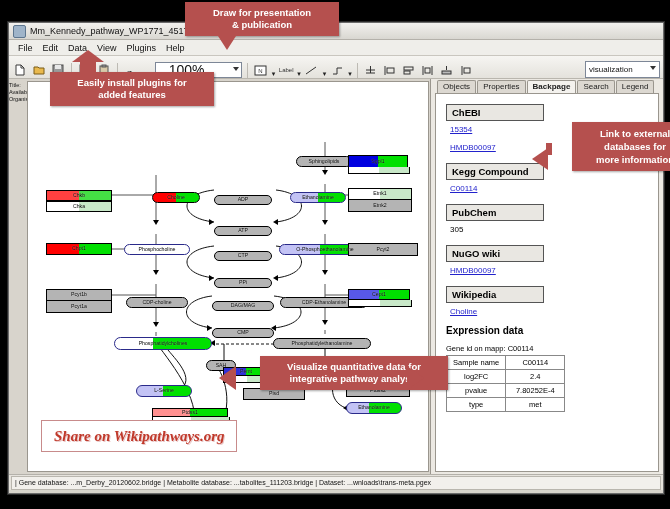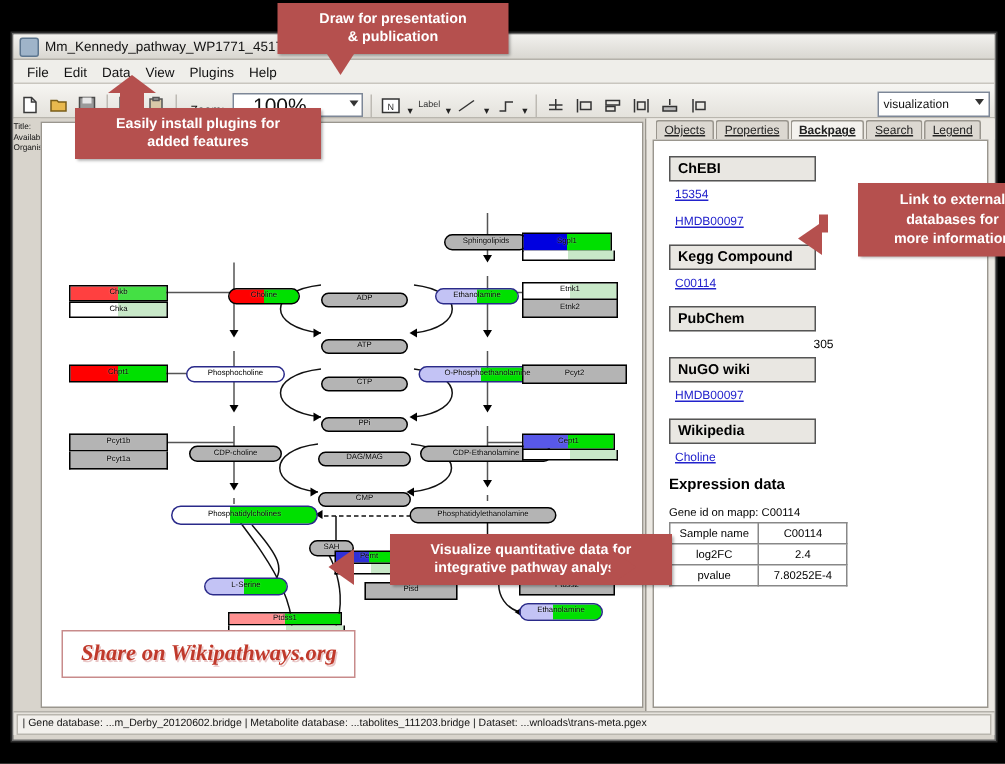--- a/index.html
+++ b/index.html
@@ -39,29 +39,29 @@
 
   
   .workspace{position:relative;height:395px;display:flex;background:#d8d4cc;}
   .meta{width:18px;padding-top:3px;font-size:5.5px;color:#111;line-height:7px;background:#d8d4cc;}
   .canvasWrap{position:relative;flex:1;background:#fff;border:1px solid #9a968e;margin:2px 1px 2px 0;overflow:hidden;}
   .rightpanel{width:232px;background:#ece9e3;border-left:1px solid #9a968e;position:relative;}
 
   
   .tabs{display:flex;height:14px;align-items:flex-end;padding-left:6px;gap:1px;background:#ece9e3;}
   .tab{font-size:8px;padding:1px 5px 2px;border:1px solid #9a968e;border-bottom:none;
-       background:#dcd8d1;color:#222;border-radius:2px 2px 0 0;text-decoration:underline;}
+       background:#dcd8d1;color:#222;border-radius:2px 2px 0 0;}
   .tab.active{background:#f4f2ee;font-weight:bold;}
   .panelbody{position:absolute;top:14px;left:4px;right:4px;bottom:2px;background:#fff;
              border:1px solid #9a968e;overflow:hidden;}
   .pb-inner{padding:8px 10px;}
   .dbhead{display:inline-block;min-width:86px;background:#e9e7e2;border:1px solid #555;
           font-size:9.5px;font-weight:bold;color:#000;padding:2px 5px;margin-bottom:2px;}
   .dblink{display:block;font-size:8px;color:#2222cc;text-decoration:underline;margin:2px 0 9px 4px;}
-  .dbplain{display:block;font-size:8px;color:#000;margin:2px 0 2px 4px;text-align:center;}
+  .dbplain{display:block;font-size:8px;color:#000;margin:2px 0 9px 4px;}
   .exprhead{font-size:10px;font-weight:bold;color:#000;margin:2px 0 8px 0;}
   .geneid{font-size:7.5px;color:#000;margin-bottom:2px;}
   table.expr{border-collapse:collapse;font-size:7.5px;color:#000;}
   table.expr td{border:1px solid #888;padding:2px 6px;text-align:center;min-width:46px;}
 
   
   .status{height:15px;background:#e6e3dd;border-top:1px solid #b4b1aa;display:flex;
           align-items:center;}
   .status .inner{flex:1;margin:1px 2px;height:12px;background:#f2f0ec;border:1px solid #b9b6ae;
                  font-size:7px;color:#111;display:flex;align-items:center;padding-left:3px;
@@ -491,20 +491,24 @@
               <td>C00114</td>
                 </tr>
             <tr>
               <td>log2FC</td>
               <td>2.4</td>
                 </tr>
             <tr>
               <td>pvalue</td>
               <td>7.80252E-4</td>
                 </tr>
+            <tr>
+              <td>type</td>
+              <td>met</td>
+                </tr>
           </tbody>
             </table>
         </div>
       </div>
     </div>
   </div>
 
   <div class="status">
     <div class="inner">| Gene database: ...m_Derby_20120602.bridge | Metabolite database: ...tabolites_111203.bridge | Dataset: ...wnloads\trans-meta.pgex</div>
   </div>

